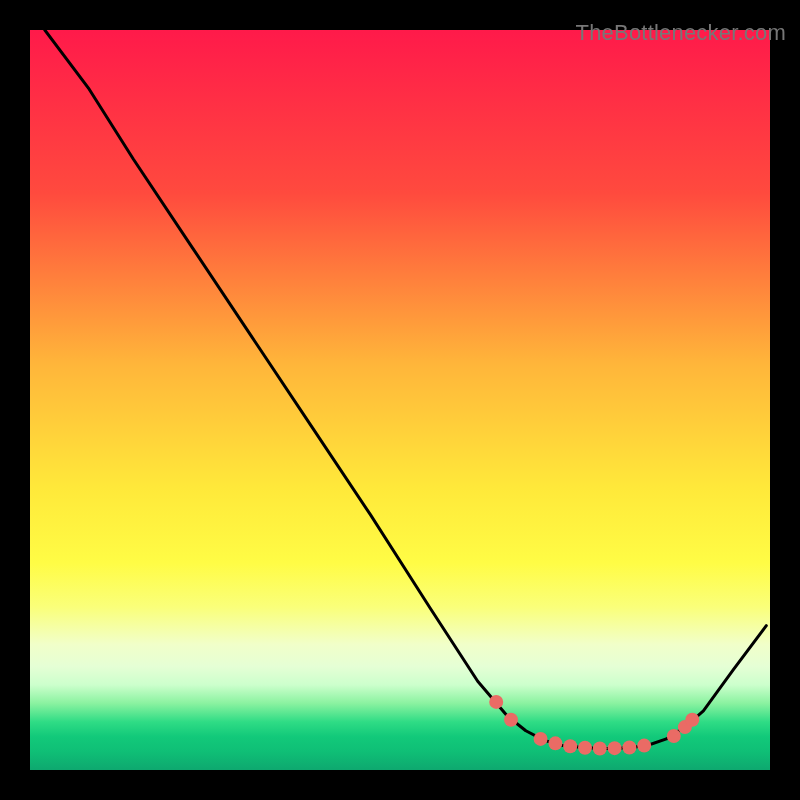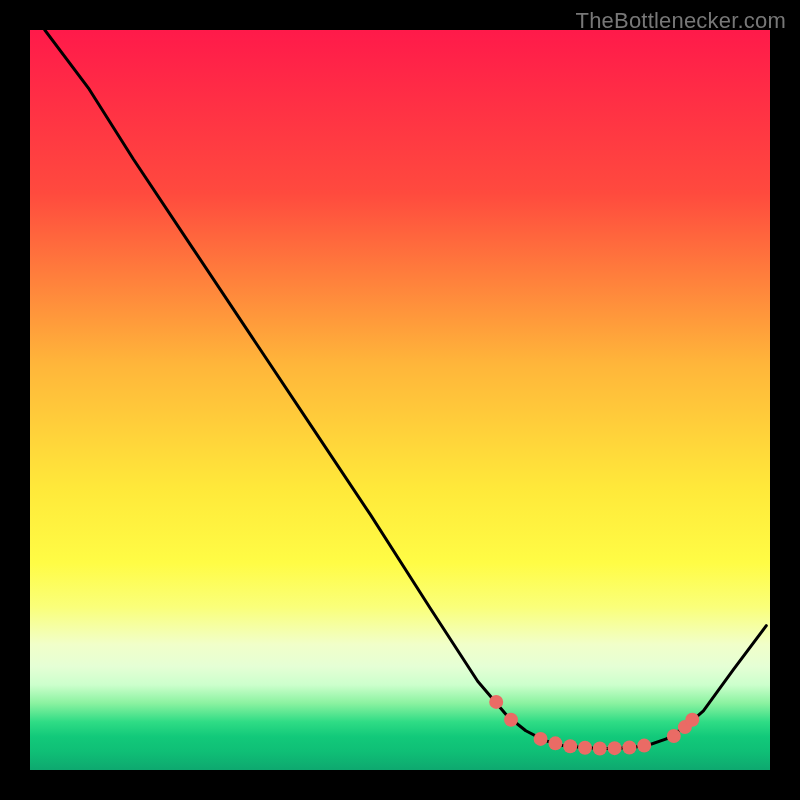--- a/index.html
+++ b/index.html
@@ -6,21 +6,21 @@
   body {
     width: 800px;
     height: 800px;
     background: #000;
     position: relative;
     font-family: Arial, sans-serif;
     overflow: hidden;
   }
   .attribution {
     position: absolute;
-    top: 8px;
+    top: 20px;
     right: 14px;
     color: #777;
     font-size: 22px;
     font-weight: 500;
     letter-spacing: 0.2px;
     z-index: 10;
   }
   .plot-area {
     position: absolute;
     left: 30px;

